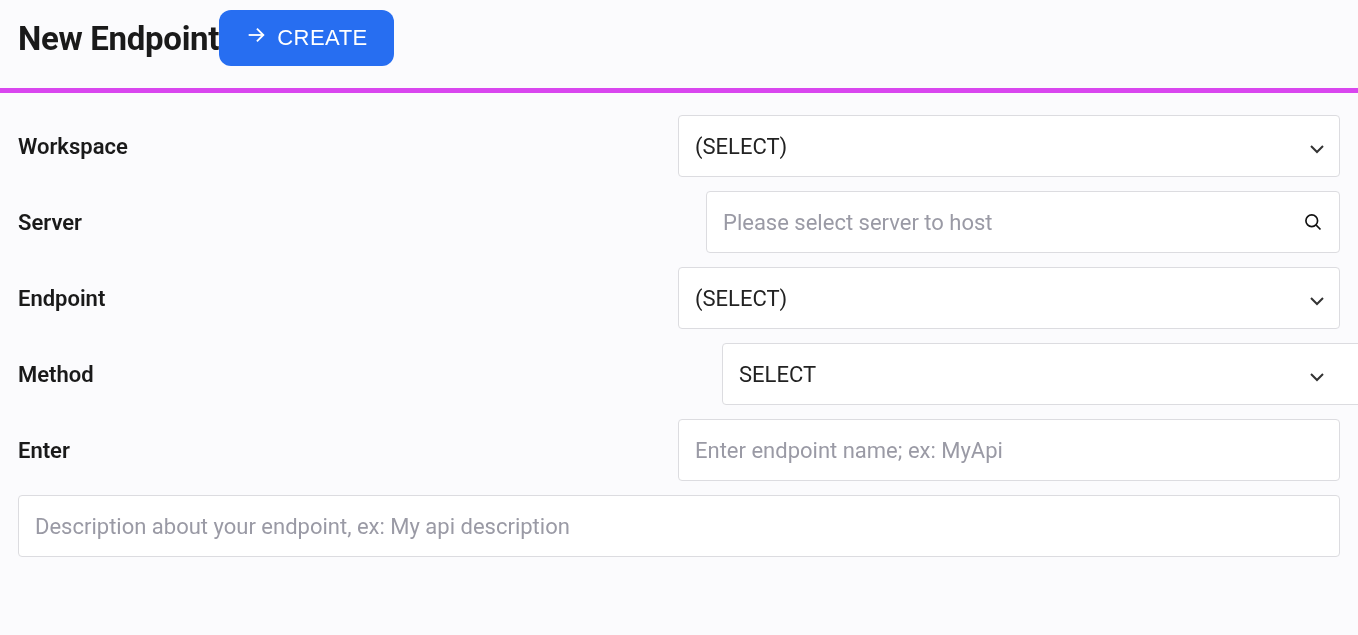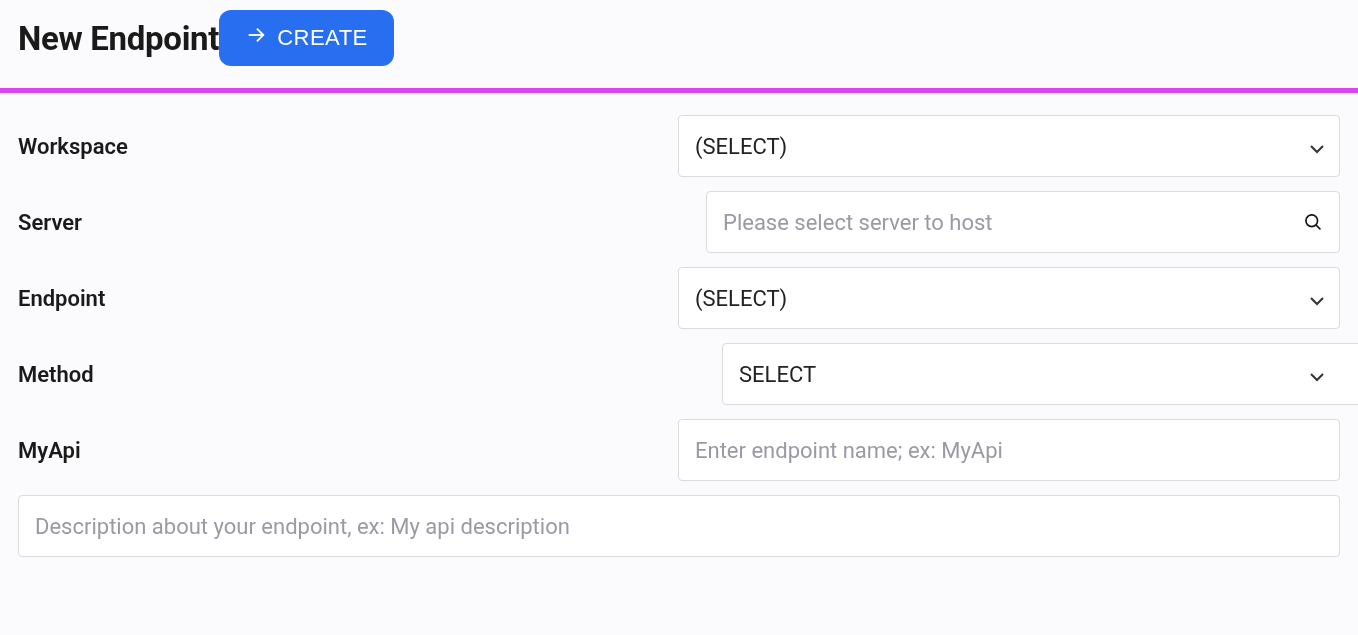--- a/index.html
+++ b/index.html
@@ -190,21 +190,21 @@
       <div class="form-select" style="line-height:62px;margin-left:44px;">SELECT</div>
       <span class="chevron-icon">
         <svg viewBox="0 0 14 10">
             <polyline points="1 2 7 8 13 2"></polyline>
           </svg>
       </span>
     </div>
   </div>
 
   <div class="form-row">
-    <div class="form-label">MyApi</div>
+    <div class="form-label">Enter</div>
     <div class="form-control-wrap">
       <input class="form-input" type="text" placeholder="Enter endpoint name; ex: MyApi" style="">
     </div>
   </div>
 
   <div class="form-row">
     <div class="form-control-wrap">
       <input class="form-input" type="text" placeholder="Description about your endpoint, ex: My api description" style="">
     </div>
   </div>

